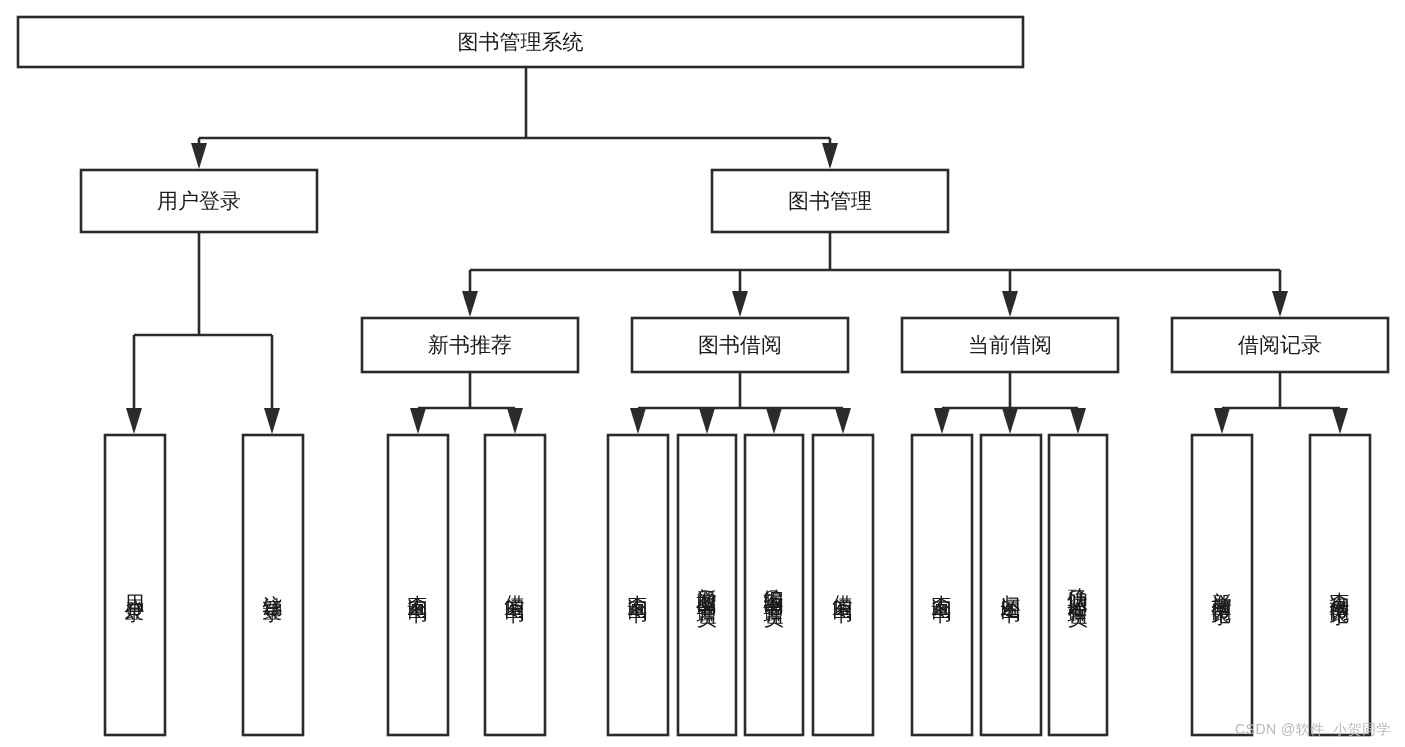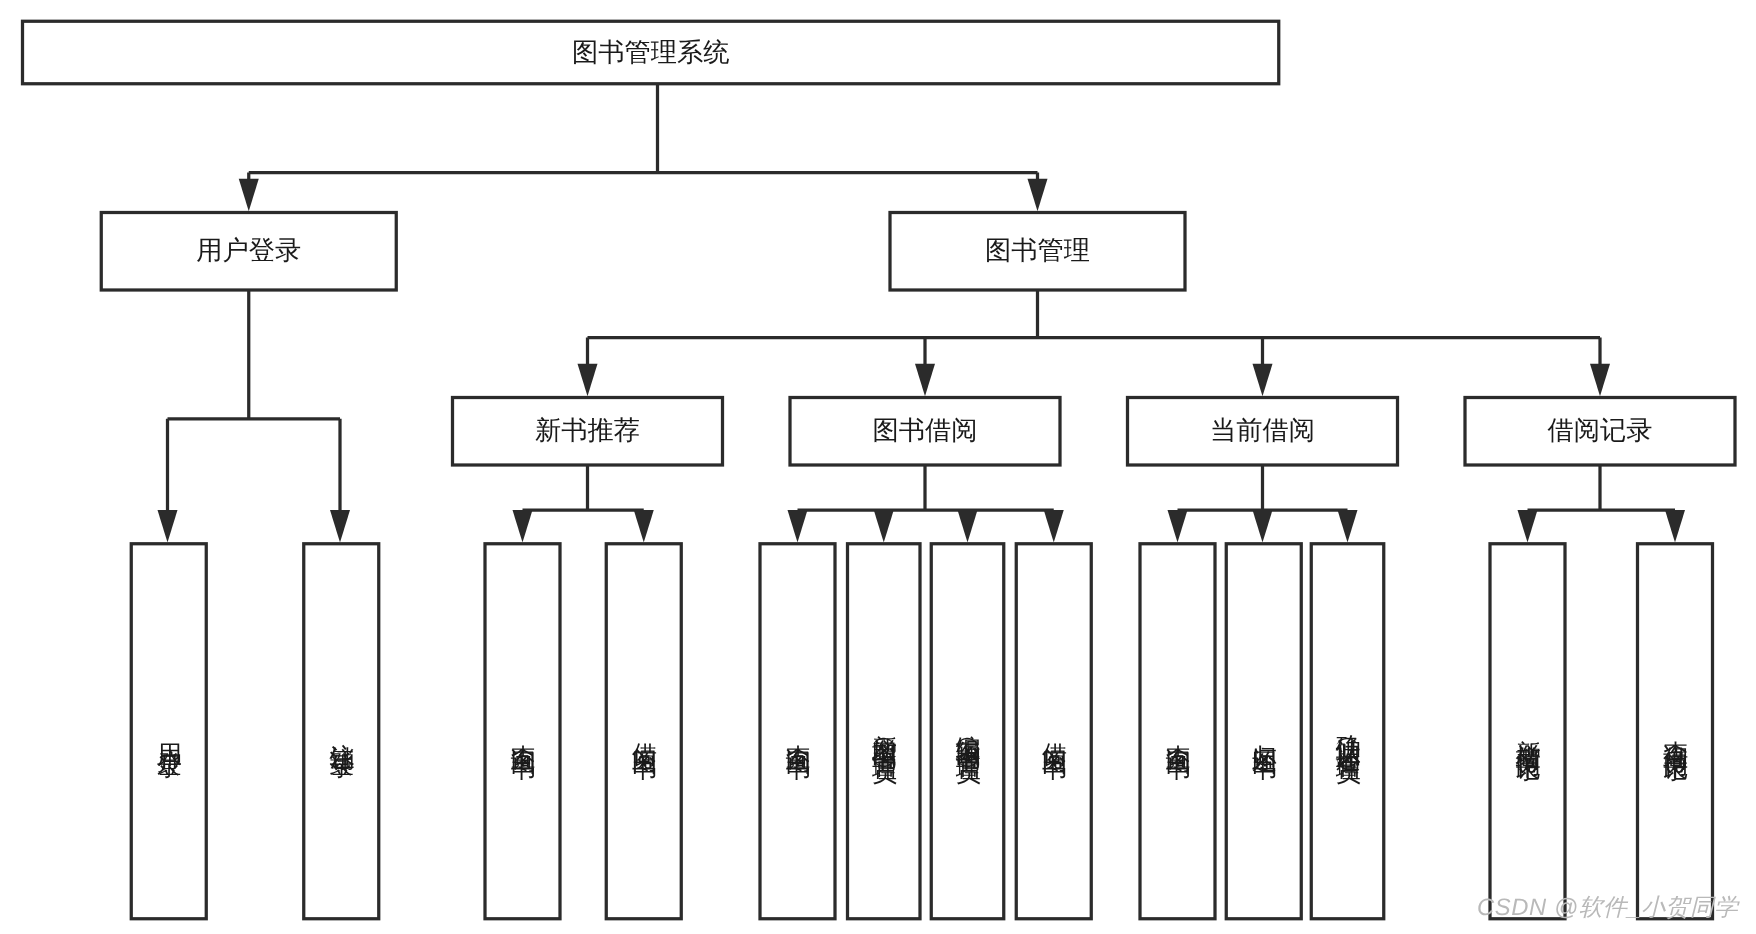--- a/index.html
+++ b/index.html
@@ -62,25 +62,24 @@
     text-orientation: upright;
     letter-spacing: 3px;
     white-space: nowrap;
     line-height: 1;
   }
   #watermark {
     position: absolute;
     right: 14px;
     bottom: 8px;
     font-family: "Liberation Sans", "DejaVu Sans", sans-serif;
-    font-size: 19px;
+    font-size: 14px;
     color: #b9b9b9;
     letter-spacing: 0.5px;
     white-space: nowrap;
-    font-style: italic;
   }
 </style>
 </head>
 <body>
 
 <div id="diagram-root">
   <svg id="tree-svg" viewBox="0 0 1405 747" xmlns="http://www.w3.org/2000/svg">
     <g id="edges-layer">
         <line x1="526" y1="67" x2="526" y2="138" class="connector"></line>
         <line x1="199" y1="138" x2="830" y2="138" class="connector"></line>

